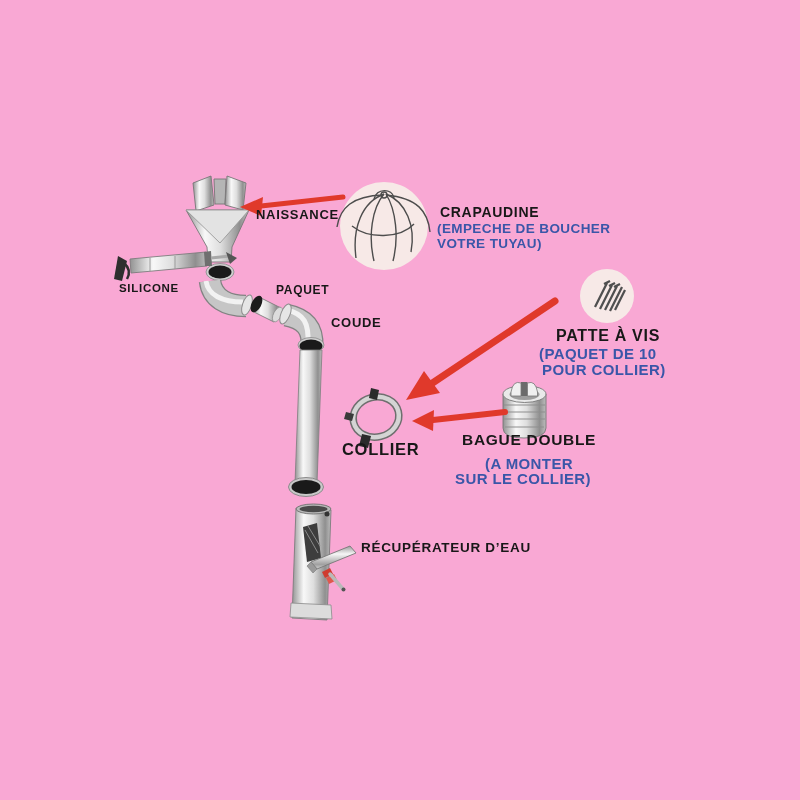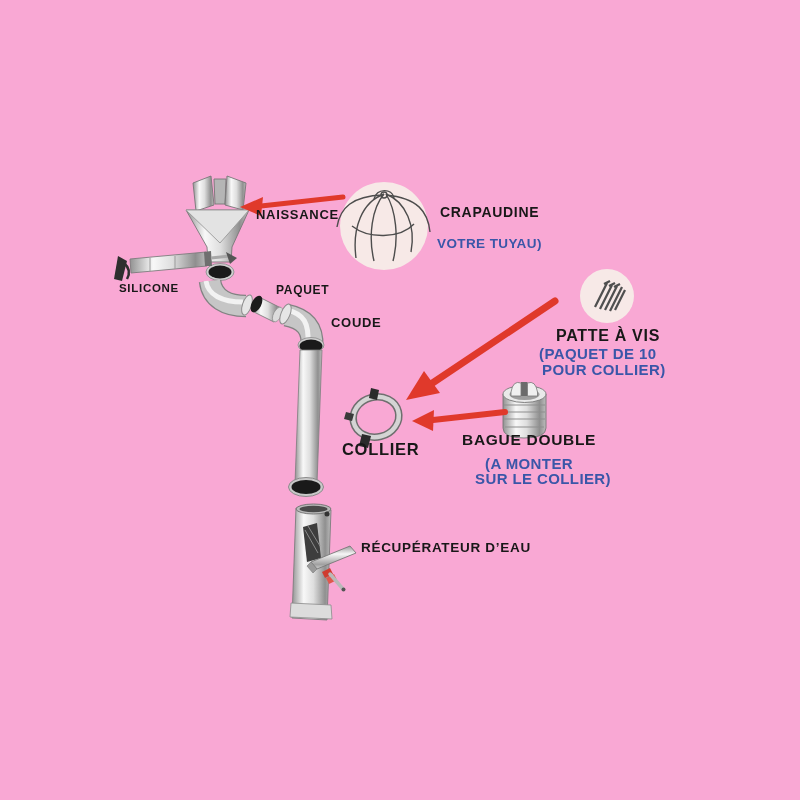--- a/index.html
+++ b/index.html
@@ -163,26 +163,27 @@
     </g>
     <g>
       <line x1="505" y1="412" x2="433" y2="420" stroke="#e0392b" stroke-width="6" stroke-linecap="round"></line>
       <polygon points="412,421 434,410 433,431" fill="#e0392b"></polygon>
     </g>
   </g>
 </svg>
 
   <div class="lbl" style="left:256px;top:207px;font-size:13px;">NAISSANCE</div>
   <div class="lbl" style="left:440px;top:204px;font-size:14px;">CRAPAUDINE</div>
+  <div class="lbl note" style="left:437px;top:221px;font-size:13.5px;">(EMPECHE DE BOUCHER</div>
   <div class="lbl note" style="left:437px;top:236px;font-size:13.5px;">VOTRE TUYAU)</div>
   <div class="lbl" style="left:119px;top:282px;font-size:11.5px;">SILICONE</div>
   <div class="lbl" style="left:276px;top:283px;font-size:12px;">PAQUET</div>
   <div class="lbl" style="left:331px;top:315px;font-size:13px;">COUDE</div>
   <div class="lbl" style="left:556px;top:319px;font-size:16px;margin-top:8px;">PATTE À VIS</div>
   <div class="lbl note" style="left:539px;top:345px;font-size:15px;">(PAQUET DE 10</div>
   <div class="lbl note" style="left:542px;top:361px;font-size:15px;">POUR COLLIER)</div>
   <div class="lbl" style="left:342px;top:440px;font-size:16.5px;text-align:right;">COLLIER</div>
   <div class="lbl" style="left:462px;top:431px;font-size:15.5px;">BAGUE DOUBLE</div>
   <div class="lbl note" style="left:485px;top:455px;font-size:15px;">(A MONTER</div>
-  <div class="lbl note" style="left:475px;top:470px;font-size:15px;">SUR LE COLLIER)</div>
+  <div class="lbl note" style="left:455px;top:470px;font-size:15px;">SUR LE COLLIER)</div>
   <div class="lbl" style="left:361px;top:540px;font-size:13.5px;">RÉCUPÉRATEUR D’EAU</div>
 
 </div>
 
 </body></html>

